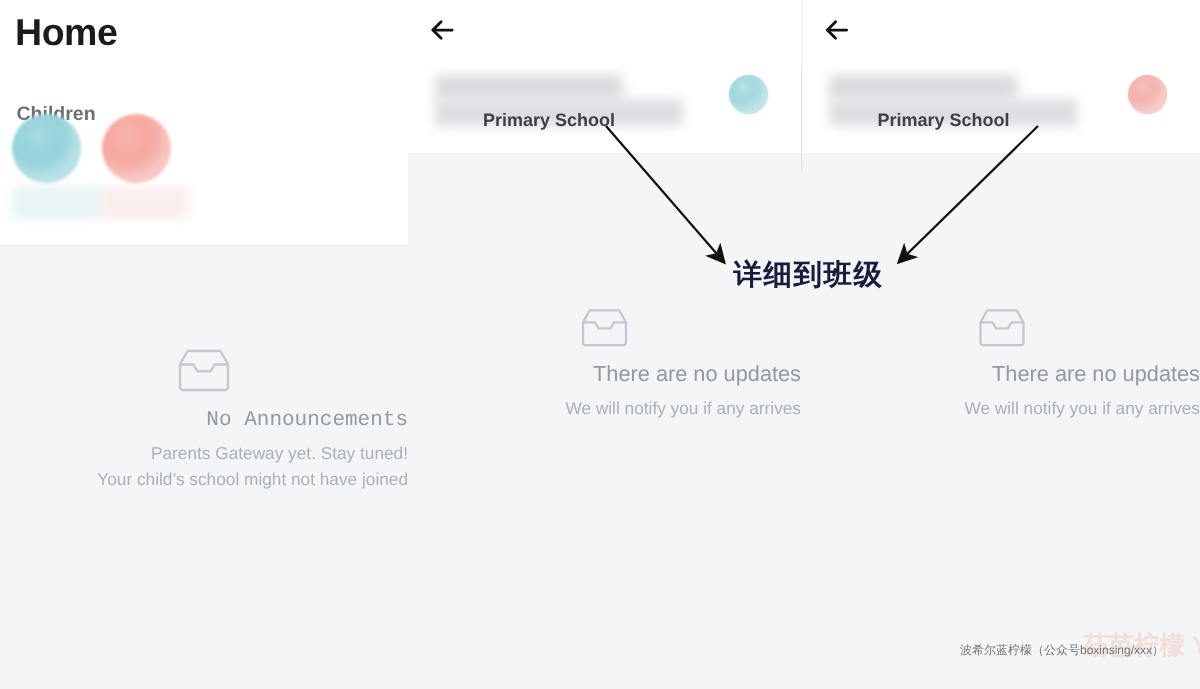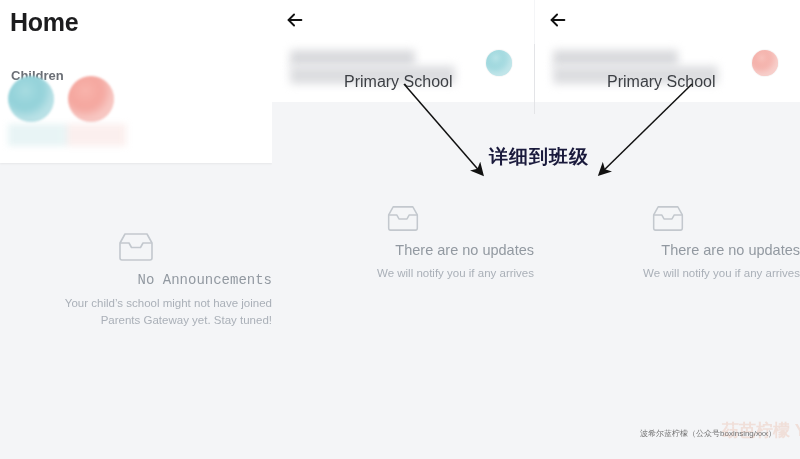--- a/index.html
+++ b/index.html
@@ -134,24 +134,25 @@
   .school-blur-b {
     position: absolute;
     left: 18px; top: 66px;
     width: 165px; height: 18px;
     background: #dcdde0;
     filter: blur(4px);
     border-radius: 2px;
   }
   .school-label {
     position: absolute;
-    left: 72px; top: 73px;
-    font-size: 16px;
+    left: 50px; top: 73px;
+    font-size: 12px;
     color: #3c3f44;
     white-space: nowrap;
+    font-weight: bold;
   }
   .header-avatar {
     position: absolute;
     right: 22px; top: 50px;
     width: 26px; height: 26px;
     border-radius: 50%;
   }
   .header-avatar.teal {
     background: radial-gradient(circle at 38% 30%, #b6e2e6 0%, #93d3da 50%, #7fc8d1 100%);
     box-shadow: inset -4px -5px 7px rgba(255,255,255,0.5), 0 0 0 1px rgba(0,0,0,0.03);
@@ -192,21 +193,21 @@
   }
 
   
   .annotation-layer {
     position: absolute;
     inset: 0;
     pointer-events: none;
   }
   .annotation-text {
     position: absolute;
-    left: 489px; top: 144px;
+    left: 489px; top: 170px;
     font-size: 19px;
     font-weight: bold;
     color: #1a1a3c;
     letter-spacing: 1px;
     white-space: nowrap;
   }
 
   
   .watermark {
     position: absolute;
@@ -243,22 +244,22 @@
     </div>
     <div class="avatar-name-blur"></div>
   </div>
 
   <div class="empty-state left-empty">
     <svg class="empty-icon" width="38" height="30" viewBox="0 0 38 30" fill="none">
       <path d="M3 11 L8 2 H30 L35 11 V26 A2 2 0 0 1 33 28 H5 A2 2 0 0 1 3 26 Z" stroke="#c3c8ce" stroke-width="1.6" stroke-linejoin="round" fill="none"></path>
       <path d="M3 11 H12 L14.5 15.5 H23.5 L26 11 H35" stroke="#c3c8ce" stroke-width="1.6" stroke-linejoin="round" fill="none"></path>
     </svg>
     <p class="empty-title">No Announcements</p>
+    <p class="empty-sub">Parents Gateway yet. Stay tuned!</p>
     <p class="empty-sub">Your child’s school might not have joined</p>
-    <p class="empty-sub">Parents Gateway yet. Stay tuned!</p>
   </div>
 
   <div class="mid-panel">
     <div class="mid-header">
       <svg class="back-arrow" viewBox="0 0 24 24" fill="none">
         <path d="M19 12 H5" stroke="#111" stroke-width="2" stroke-linecap="round"></path>
         <path d="M11 6 L5 12 L11 18" stroke="#111" stroke-width="2" stroke-linecap="round" stroke-linejoin="round"></path>
       </svg>
       <div class="school-blur-a"></div>
       <div class="school-blur-b"></div>

